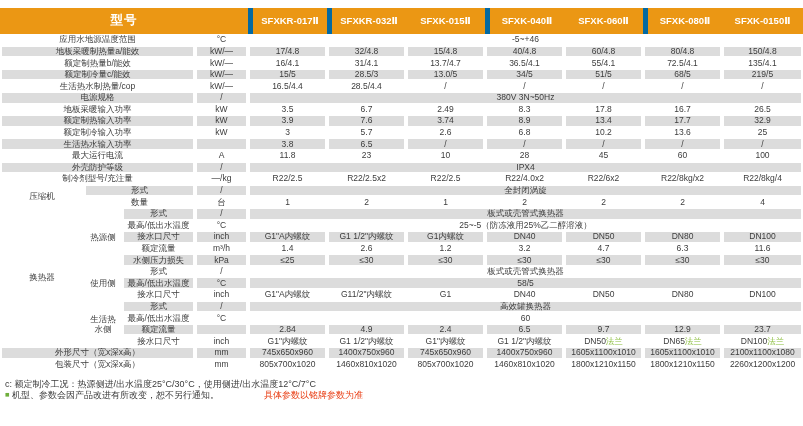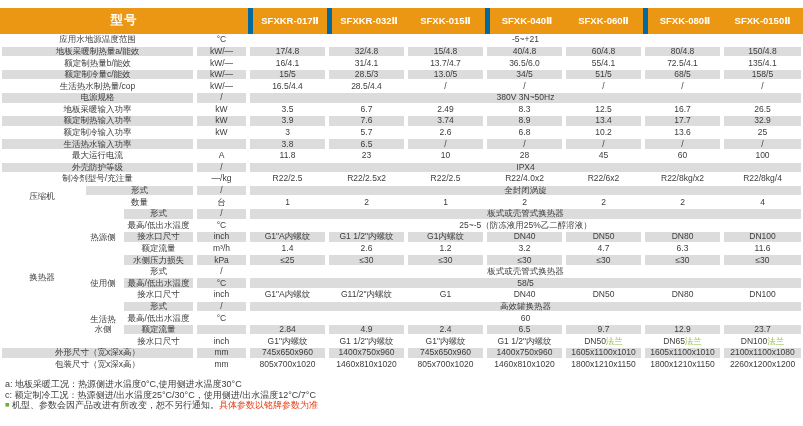--- a/index.html
+++ b/index.html
@@ -34,21 +34,21 @@
   }
   tbody tr.g td{background:var(--stripe);}
   tbody td.sec,tbody td.sub{background:#fff !important;white-space:normal;line-height:1.2;}
   tbody td.lbl{white-space:normal;}
   tbody td .grn{color:var(--green);}
   .footnotes{
     position:absolute;left:5px;top:379px;font-size:9px;line-height:10.6px;color:#3b3b3b;
   }
   .notice{font-size:9px;line-height:10.6px;}
   .notice .bullet{color:#6FAE3C;font-size:7.5px;vertical-align:1px;}
-  .notice .red{color:var(--red);}
+  .notice .red{color:var(--red);margin-left:45px;}
 </style>
 </head>
 <body>
 
 <table class="spec">
   <colgroup>
     <col style="width:84px">
       <col style="width:38px">
       <col style="width:73px">
       <col style="width:53px">
@@ -69,54 +69,54 @@
         <th class="gapL">SFXK-040Ⅱ</th>
         <th>SFXK-060Ⅱ</th>
         <th class="gapL">SFXK-080Ⅱ</th>
         <th>SFXK-0150Ⅱ</th>
       </tr>
   </thead>
   <tbody>
       <tr>
         <td class="lbl" colspan="3">应用水地源温度范围</td>
         <td class="unit">°C</td>
-        <td class="mrg" colspan="7">-5~+21</td>
+        <td class="mrg" colspan="7">-5~+46</td>
       </tr>
       <tr class="g">
         <td class="lbl" colspan="3">地板采暖制热量a/能效</td>
         <td class="unit">kW/—</td>
         <td class="val">17/4.8</td>
         <td class="val">32/4.8</td>
         <td class="val">15/4.8</td>
         <td class="val">40/4.8</td>
         <td class="val">60/4.8</td>
         <td class="val">80/4.8</td>
         <td class="val">150/4.8</td>
       </tr>
       <tr>
         <td class="lbl" colspan="3">额定制热量b/能效</td>
         <td class="unit">kW/—</td>
         <td class="val">16/4.1</td>
         <td class="val">31/4.1</td>
         <td class="val">13.7/4.7</td>
-        <td class="val">36.5/6.0</td>
+        <td class="val">36.5/4.1</td>
         <td class="val">55/4.1</td>
         <td class="val">72.5/4.1</td>
         <td class="val">135/4.1</td>
       </tr>
       <tr class="g">
         <td class="lbl" colspan="3">额定制冷量c/能效</td>
         <td class="unit">kW/—</td>
         <td class="val">15/5</td>
         <td class="val">28.5/3</td>
         <td class="val">13.0/5</td>
         <td class="val">34/5</td>
         <td class="val">51/5</td>
         <td class="val">68/5</td>
-        <td class="val">158/5</td>
+        <td class="val">219/5</td>
       </tr>
       <tr>
         <td class="lbl" colspan="3">生活热水制热量/cop</td>
         <td class="unit">kW/—</td>
         <td class="val">16.5/4.4</td>
         <td class="val">28.5/4.4</td>
         <td class="val">/</td>
         <td class="val">/</td>
         <td class="val">/</td>
         <td class="val">/</td>
@@ -127,21 +127,21 @@
         <td class="unit">/</td>
         <td class="mrg" colspan="7">380V 3N~50Hz</td>
       </tr>
       <tr>
         <td class="lbl" colspan="3">地板采暖输入功率</td>
         <td class="unit">kW</td>
         <td class="val">3.5</td>
         <td class="val">6.7</td>
         <td class="val">2.49</td>
         <td class="val">8.3</td>
-        <td class="val">12.5</td>
+        <td class="val">17.8</td>
         <td class="val">16.7</td>
         <td class="val">26.5</td>
       </tr>
       <tr class="g">
         <td class="lbl" colspan="3">额定制热输入功率</td>
         <td class="unit">kW</td>
         <td class="val">3.9</td>
         <td class="val">7.6</td>
         <td class="val">3.74</td>
         <td class="val">8.9</td>
@@ -334,16 +334,15 @@
         <td class="val">805x700x1020</td>
         <td class="val">1460x810x1020</td>
         <td class="val">1800x1210x1150</td>
         <td class="val">1800x1210x1150</td>
         <td class="val">2260x1200x1200</td>
       </tr>
     </tbody>
 </table>
 
 <div class="footnotes">
-  <div>a: 地板采暖工况：热源侧进水温度0°C,使用侧进水温度30°C</div>
   <div>c: 额定制冷工况：热源侧进/出水温度25°C/30°C，使用侧进/出水温度12°C/7°C</div>
   <div class="notice"><span class="bullet">■</span> <span>机型、参数会因产品改进有所改变，恕不另行通知。</span><span class="red">具体参数以铭牌参数为准</span></div>
 </div>
 
 </body></html>

